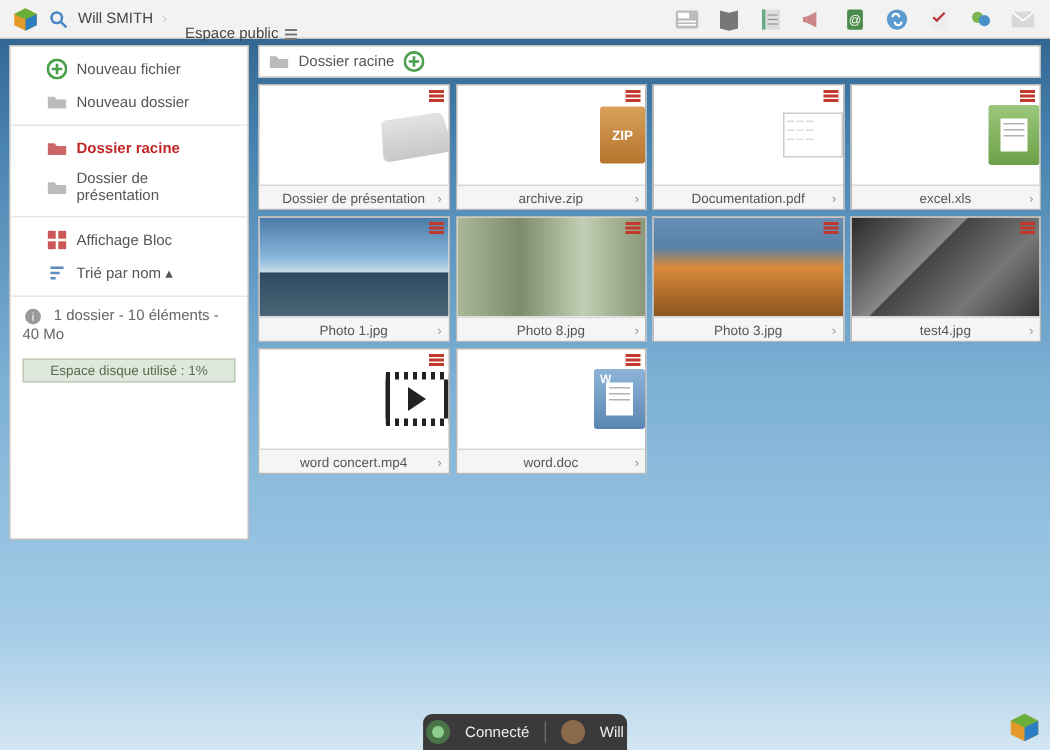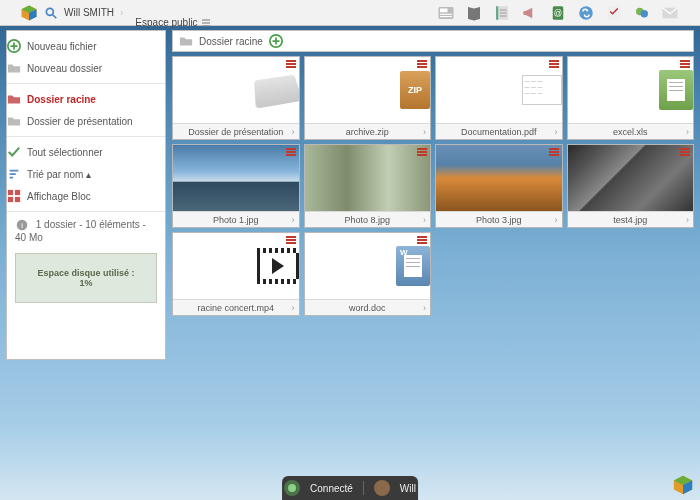--- a/index.html
+++ b/index.html
@@ -7,44 +7,44 @@
     width: 700px; height: 500px; overflow: hidden;
     font-family: Arial, Helvetica, sans-serif;
     font-size: 10px;
     background: linear-gradient(to bottom, #2a5d8a 0%, #4a84b0 20%, #7bafd4 50%, #a6cde8 85%, #d4e6f2 100%);
     position: relative;
   }
   
   .topbar {
     position: absolute; top: 0; left: 0; right: 0; height: 26px;
     background: #f2f2f2;
-    display: flex; align-items: center; gap: 6px; padding: 0 20px;
+    display: flex; align-items: center; gap: 6px; padding: 0 8px;
     border-bottom: 1px solid #c8c8c8;
   }
   .hex { width: 18px; height: 18px; }
   .mag { width: 14px; height: 14px; }
   .tb-user { color: #444; font-size: 10px; }
   .tb-space { color: #444; font-size: 10px; margin-left: 6px; display: flex; align-items: center; gap: 3px; margin-top: 20px;}
   .tb-spacer { flex: 1; }
   .tb-icons { display: flex; gap: 8px; align-items: center; }
   .tb-icon { width: 20px; height: 20px; display: flex; align-items: center; justify-content: center; cursor: pointer; }
   .tb-icon svg { width: 18px; height: 18px; }
 
   
   .ws { position: absolute; top: 30px; left: 6px; right: 6px; height: 330px; display: flex; gap: 6px; }
   .sidebar {
     width: 160px; background: #fff; border: 1px solid #c0c0c0;
     display: flex; flex-direction: column; font-size: 10px; color: #555;
   }
   .sb-group { border-bottom: 1px solid #e5e5e5; padding: 4px 0; }
-  .sb-item { display: flex; align-items: center; gap: 6px; padding: 4px 0; cursor: pointer; }
+  .sb-item { display: flex; align-items: center; gap: 6px; padding: 4px 24px; cursor: pointer; }
   .sb-item.active { color: #c02626; font-weight: bold; }
   .sb-ico { width: 14px; height: 14px; display: flex; align-items: center; justify-content: center; flex-shrink: 0;}
   .sb-status { padding: 6px 8px; color: #666; }
-  .sb-bar { margin: 4px 8px 6px; background: #dfe8dc; border: 1px solid #bfcab9; color: #5a6b4d; text-align: center; padding: 14px; font-size: 9px; font-weight: bold;}
+  .sb-bar { margin: 4px 8px 6px; background: #dfe8dc; border: 1px solid #bfcab9; color: #5a6b4d; text-align: center; padding: 2px; font-size: 9px;}
 
   .main { flex: 1; display: flex; flex-direction: column; }
   .crumbs {
     background: #fff; border: 1px solid #c0c0c0; height: 22px;
     display: flex; align-items: center; font-size: 10px; color: #555; margin-bottom: 4px;
     padding: 0 6px; gap: 6px;
   }
   .crumb-plus { width: 14px; height: 14px; }
 
   .grid { display: grid; grid-template-columns: repeat(4, 1fr); gap: 4px; }
@@ -212,43 +212,35 @@
               <path d="M1 4h5l2 2h7v7H1z" fill="#bbb"></path>
             </svg>
           </span>
         <span>Dossier de présentation</span>
       </div>
     </div>
     <div class="sb-group">
       <div class="sb-item">
         <span class="sb-ico">
             <svg viewBox="0 0 16 16" width="14" height="14">
-              <path d="M2 8l4 4 8-9" stroke="#5aa05a" stroke-width="2.5" fill="none"></path>
-            </svg>
-          </span>
-        <span>Tout sélectionner</span>
-      </div>
-      <div class="sb-item">
-        <span class="sb-ico">
-            <svg viewBox="0 0 16 16" width="14" height="14">
-              <path d="M3 4h10M3 8h7M3 12h4" stroke="#5a8ac0" stroke-width="2"></path>
-            </svg>
-          </span>
-        <span>Trié par nom ▴</span>
-      </div>
-      <div class="sb-item">
-        <span class="sb-ico">
-            <svg viewBox="0 0 16 16" width="14" height="14">
               <rect x="1" y="1" width="6" height="6" fill="#c55"></rect>
               <rect x="9" y="1" width="6" height="6" fill="#c55"></rect>
               <rect x="1" y="9" width="6" height="6" fill="#c55"></rect>
               <rect x="9" y="9" width="6" height="6" fill="#c55"></rect>
             </svg>
           </span>
         <span>Affichage Bloc</span>
+      </div>
+      <div class="sb-item">
+        <span class="sb-ico">
+            <svg viewBox="0 0 16 16" width="14" height="14">
+              <path d="M3 4h10M3 8h7M3 12h4" stroke="#5a8ac0" stroke-width="2"></path>
+            </svg>
+          </span>
+        <span>Trié par nom ▴</span>
       </div>
     </div>
     <div class="sb-status">
       <span class="sb-ico" style="display:inline-flex;vertical-align:middle;margin-right:4px">
           <svg viewBox="0 0 16 16" width="12" height="12">
             <circle cx="8" cy="8" r="7" fill="#999"></circle>
             <text x="8" y="12" text-anchor="middle" fill="#fff" font-size="10">i</text>
           </svg>
         </span>
       <span>1 dossier - 10 éléments - 40 Mo</span>
@@ -368,21 +360,21 @@
           <div class="tile-burger">
             <div></div>
             <div></div>
             <div></div>
           </div>
           <div class="tile-thumb">
             <div class="th-video">
               <div class="play"></div>
             </div>
           </div>
-          <div class="tile-label">racine concert.mp4</div>
+          <div class="tile-label">word concert.mp4</div>
         </div>
         <div class="tile">
           <div class="tile-burger">
             <div></div>
             <div></div>
             <div></div>
           </div>
           <div class="tile-thumb">
             <div class="th-doc">
               <div class="doc-lines">

